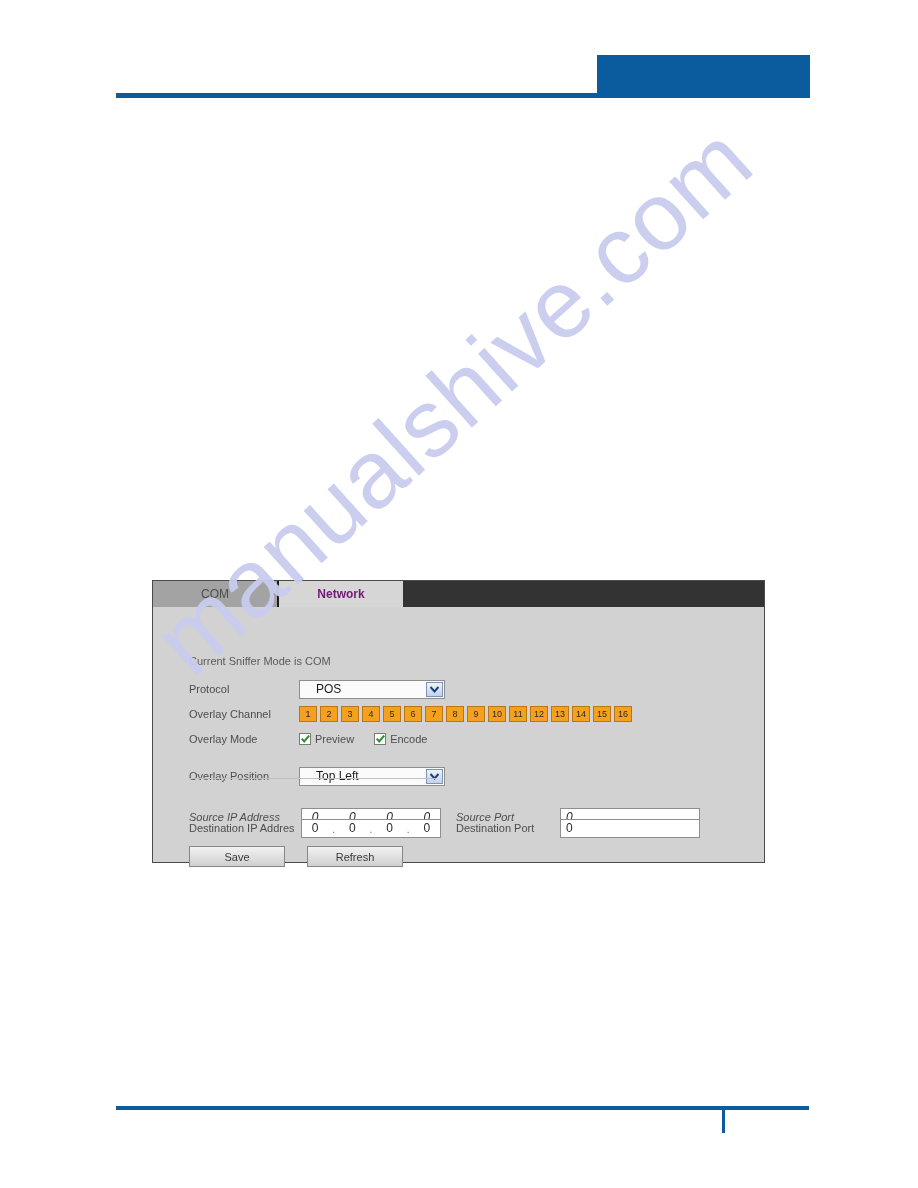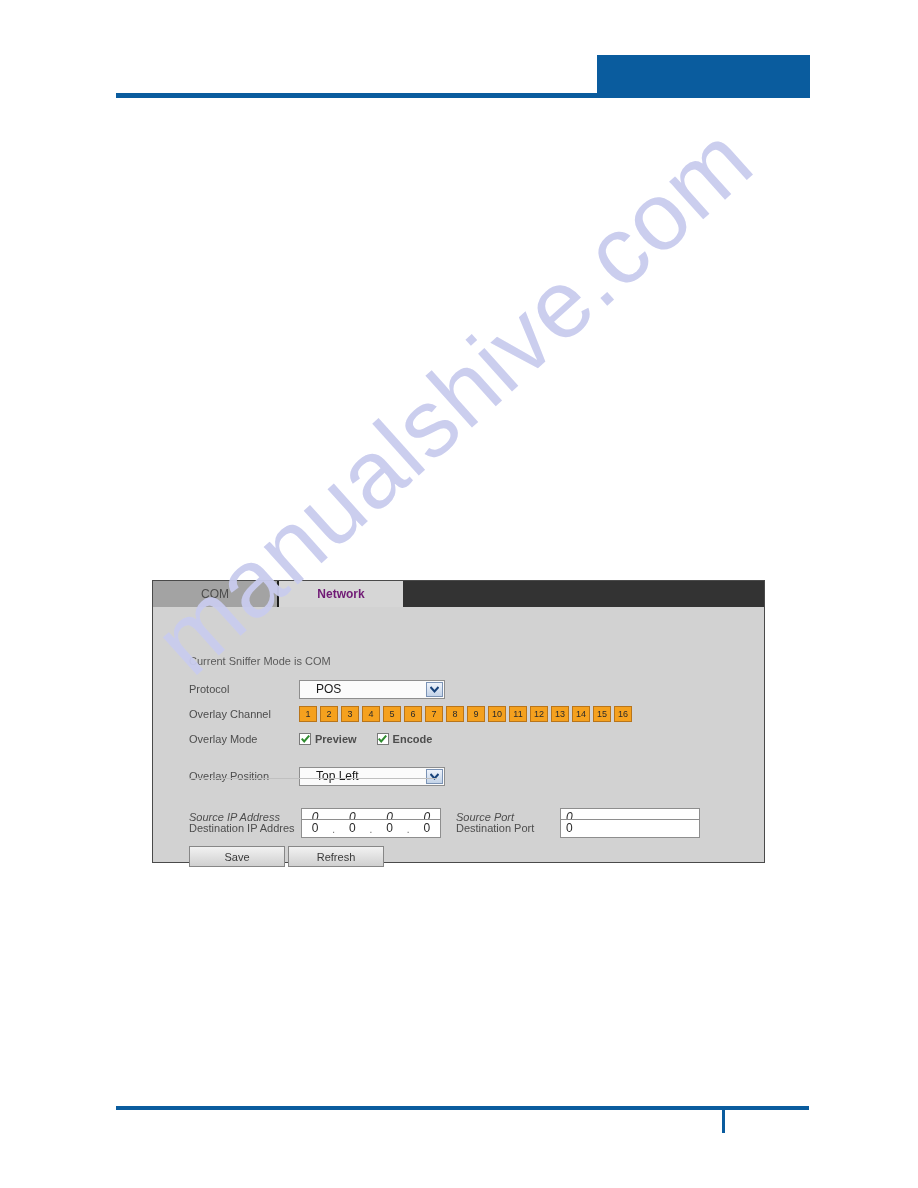--- a/index.html
+++ b/index.html
@@ -194,21 +194,21 @@
     font-size: 9px;
     color: #2a2a2a;
     display: flex;
     align-items: center;
     justify-content: center;
     cursor: pointer;
   }
 
   
   .cb-group { display: flex; align-items: center; gap: 6px; }
-  .cb-item { display: flex; align-items: center; gap: 4px; cursor: pointer; font-weight: bold; }
+  .cb-item { display: flex; align-items: center; gap: 4px; cursor: pointer; }
   .cbox {
     width: 12px;
     height: 12px;
     background: #ffffff;
     border: 1px solid #7a7a7a;
     box-sizing: border-box;
     display: flex;
     align-items: center;
     justify-content: center;
   }
@@ -288,21 +288,21 @@
     font-size: 12px;
     color: #2a2a2a;
   }
 
   
   .btn-row {
     position: absolute;
     left: 36px;
     top: 239px;
     display: flex;
-    gap: 3px;
+    gap: 22px;
   }
   .btn {
     width: 96px;
     height: 21px;
     background: linear-gradient(#f2f2f2, #d0d0d0);
     border: 1px solid #878787;
     box-sizing: border-box;
     display: flex;
     align-items: center;
     justify-content: center;

